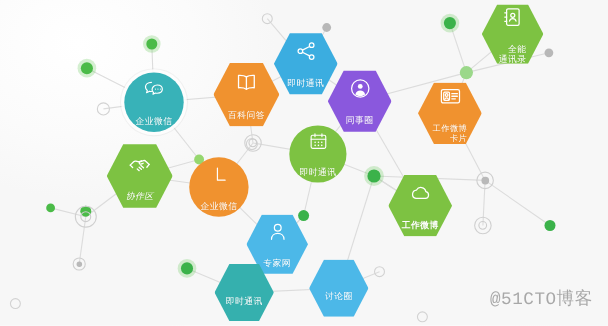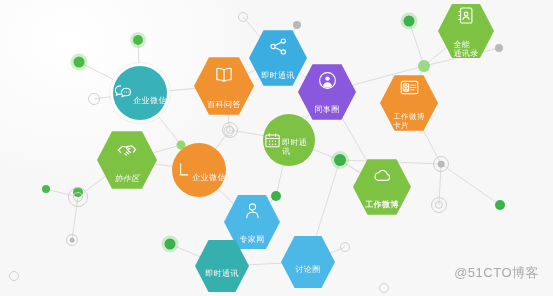--- a/index.html
+++ b/index.html
@@ -16,25 +16,25 @@
       linear-gradient(135deg,#fdfdfd 0%,#f6f6f6 45%,#f3f3f3 100%);
   }
   #links{position:absolute;inset:0;width:553px;height:296px;}
   .node{position:absolute;transform:translate(-50%,-50%);}
 
   
   .hex{
     clip-path:polygon(25% 2%,75% 2%,100% 50%,75% 98%,25% 98%,0% 50%);
     display:flex;flex-direction:column;align-items:center;justify-content:center;
   }
-  .circ{border-radius:50%;display:flex;align-items:center;justify-content:center;}
+  .circ{border-radius:50%;display:flex;flex-direction:column;align-items:center;justify-content:center;}
   .circ.ring{box-shadow:0 0 0 3px rgba(255,255,255,.85), 0 0 0 4px rgba(0,0,0,.045);}
 
   .node-label{
-    color:#ffffff;font-size:8px;line-height:9px;text-align:left;
+    color:#ffffff;font-size:8px;line-height:9px;text-align:right;
     letter-spacing:.4px;white-space:pre-line;margin-top:14px;
     text-shadow:0 0 1px rgba(0,0,0,.10);
   }
   .node-icon{display:block;}
   .node-icon svg{display:block;}
 
   
   .dot{position:absolute;transform:translate(-50%,-50%);border-radius:50%;}
   .dot.halo{box-shadow:0 0 0 3px rgba(105,200,90,.28);}
   .dot.hollow{background:transparent;border:1.4px solid #d2d2d2;}
@@ -44,22 +44,22 @@
     border-radius:50%;background:#b9b9b9;
   }
   .dot.hollow3{background:transparent;border:1.6px solid #d0d0d0;}
   .dot.hollow3 .inner{
     position:absolute;left:50%;top:50%;transform:translate(-50%,-50%);
     border-radius:50%;border:1.4px solid #cdcdcd;background:transparent;
   }
 
   #watermark{
     position:absolute;right:14px;bottom:14px;
-    color:#9b9b9b;font-size:13px;letter-spacing:.5px;
-    font-family:Liberation Sans, sans-serif;
+    color:#9b9b9b;font-size:16px;letter-spacing:.5px;
+    font-family:Liberation Mono, monospace;
     opacity:.85;user-select:none;
   }
 </style>
 </head>
 <body>
 
 <div id="stage">
 
   <svg id="links" viewBox="0 0 553 296" xmlns="http://www.w3.org/2000/svg">
       <line x1="138" y1="40" x2="140" y2="93" stroke="#dcdcdc" stroke-width="1"></line>

